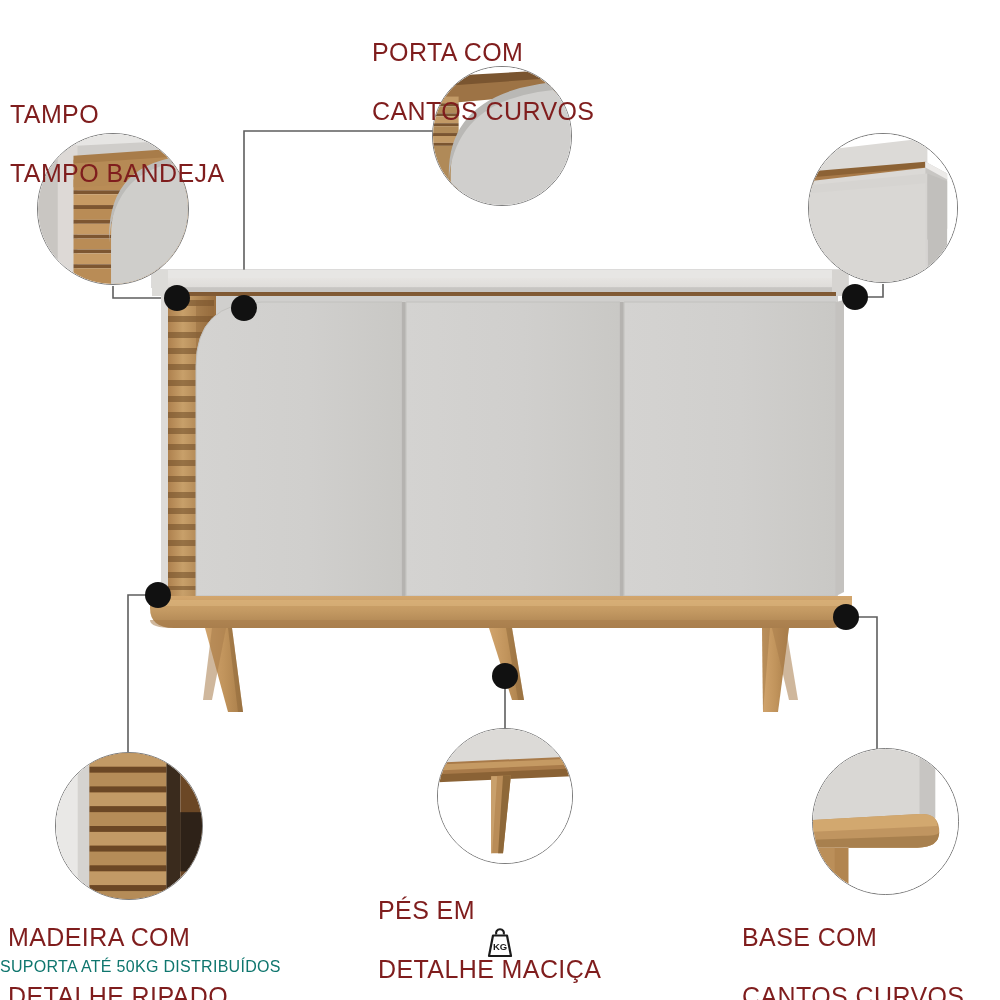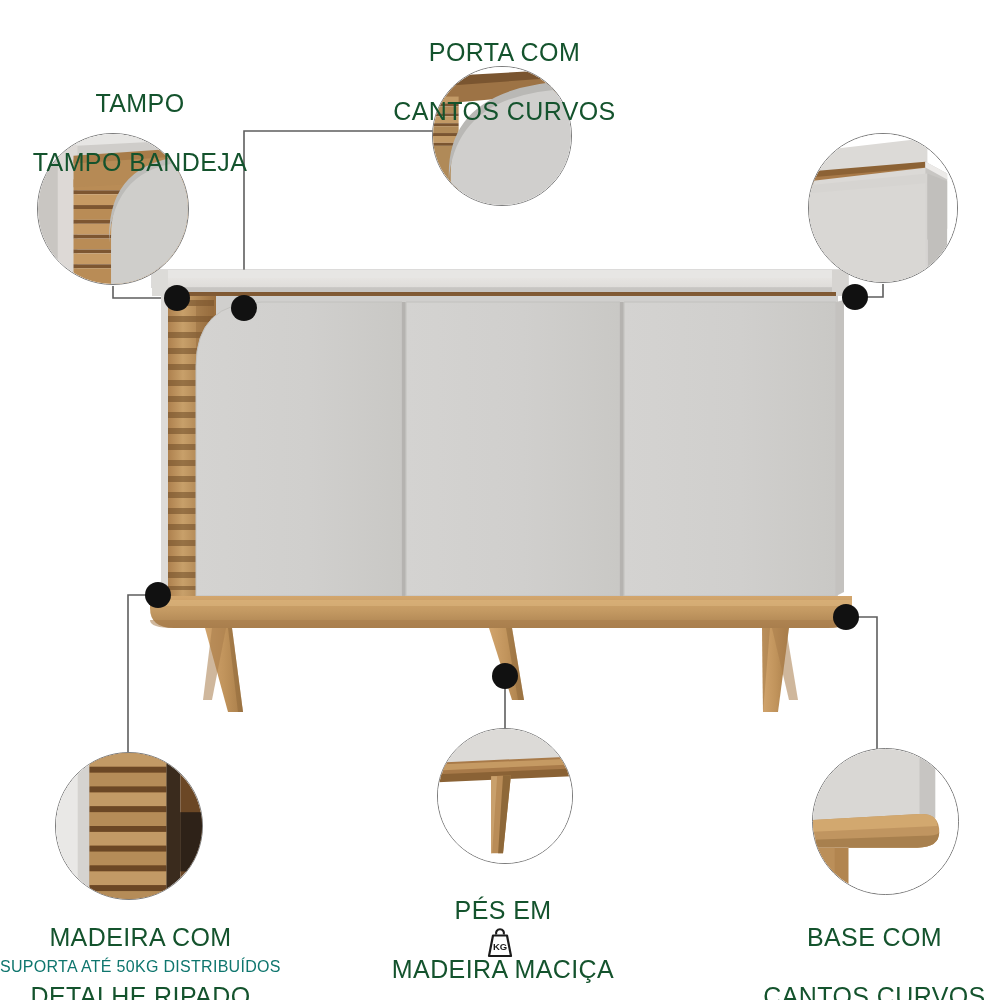--- a/index.html
+++ b/index.html
@@ -16,32 +16,31 @@
   }
   .stage {
     position: absolute;
     left: 0; top: 0;
     width: 1000px;
     height: 1000px;
   }
   
   .label {
     position: absolute;
-    text-align: center;
-    color: #14532d;
+    color: #7f1d1d;
     font-size: 25px;
     line-height: 1.18;
     letter-spacing: 0.4px;
     font-weight: 400;
     white-space: pre-line;
     font-family: "Liberation Sans", sans-serif;
   }
   .label .l1, .label .l2 { display: block; }
 
-  .lbl-tampo      { left: 10px;  top: 59px;  width: 260px; }
+  .lbl-tampo      { left: 10px;  top: 70px;  width: 260px; }
   .lbl-porta      { left: 372px; top: 8px;   width: 265px; }
   .lbl-estrutura  { left: 750px; top: 70px;  width: 250px; }
   .lbl-lateral    { left: 8px;   top: 893px; width: 265px; }
   .lbl-pes        { left: 378px; top: 866px; width: 250px; }
   .lbl-base       { left: 742px; top: 893px; width: 265px; }
 
   .footer-note {
     position: absolute;
     left: 0; top: 958px;
     width: 1000px;
@@ -384,21 +383,21 @@
   </div>
 
 
   <div class="label lbl-lateral">
     <span class="l1">MADEIRA COM</span>
     <span class="l2">DETALHE RIPADO</span>
   </div>
 
   <div class="label lbl-pes">
     <span class="l1">PÉS EM</span>
-    <span class="l2">MADEIRA MACIÇA</span>
+    <span class="l2">DETALHE MACIÇA</span>
   </div>
 
   <div class="label lbl-base">
     <span class="l1">BASE COM</span>
     <span class="l2">CANTOS CURVOS</span>
   </div>
 
   <svg class="kg-icon" viewBox="0 0 38 30">
     <path d="M15.2,6.5 a4,4 0 1 1 7.6,0" fill="none" stroke="#1b1b1b" stroke-width="2.2"></path>
     <path d="M12,7.5 L26,7.5 L30,28 L8,28 Z" fill="none" stroke="#1b1b1b" stroke-width="2.2" stroke-linejoin="round"></path>

